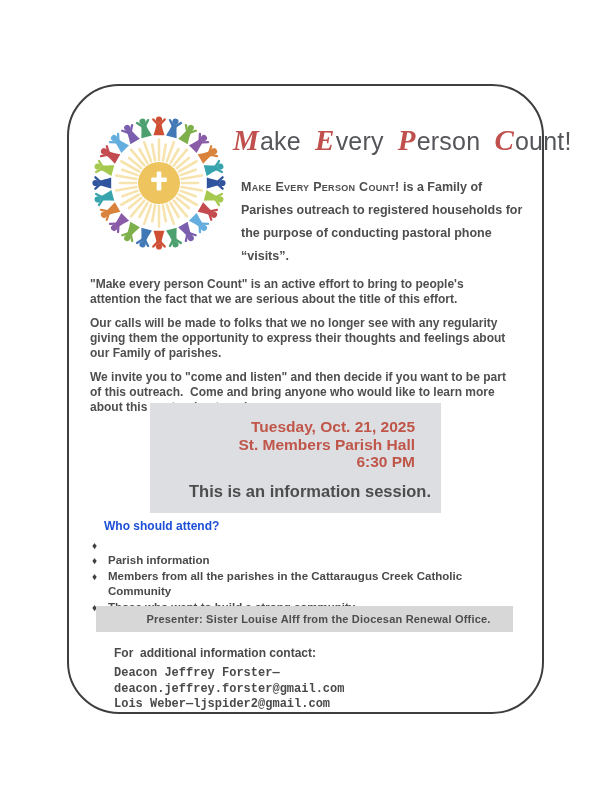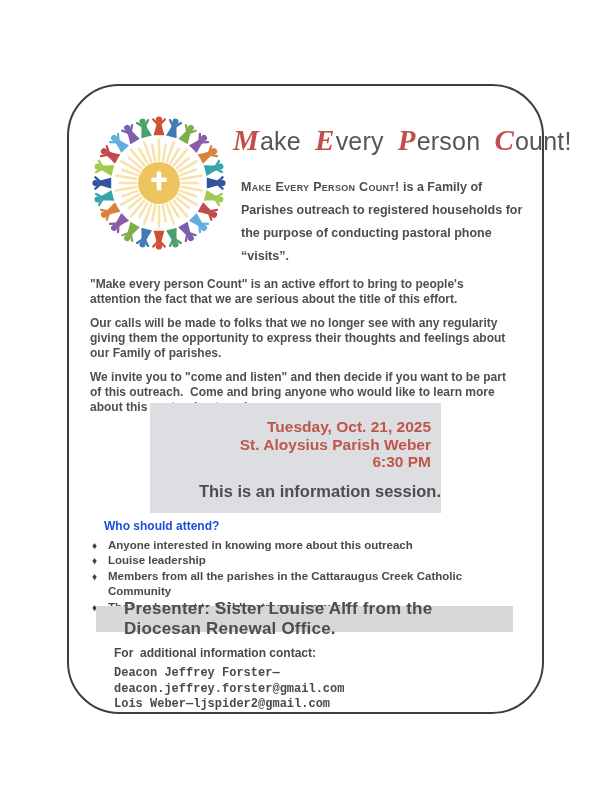--- a/index.html
+++ b/index.html
@@ -35,40 +35,40 @@
   .body-copy p{
     margin:0 0 9px 0;font-size:12px;font-weight:bold;line-height:15px;
     color:#4f4f4f;white-space:pre-wrap;
   }
   
   .event-box{
     position:absolute;left:150px;top:403px;width:291px;height:110px;
     background:#dcdee1;box-sizing:border-box;padding-top:15px;
   }
   .event-lines{
-    text-align:right;padding-right:10px;
+    text-align:right;padding-right:26px;
     color:#c0564a;font-size:15.5px;font-weight:bold;line-height:17.5px;
   }
   .event-note{
-    margin-top:11px;text-align:right;color:#4d4d4d;
+    margin-top:11px;text-align:center;color:#4d4d4d;
     font-size:16.5px;font-weight:bold;padding-left:29px;
   }
   
   .attend{position:absolute;left:92px;top:519px;width:424px;}
   .attend-heading{font-size:12px;font-weight:bold;margin-left:12px;line-height:15px;color:#1d4ed8;}
   .attend-list{margin-top:4px;}
   .attend-row{display:flex;align-items:baseline;line-height:15.4px;}
   .bullet{width:16px;font-size:10px;color:#3f3f3f;flex:0 0 16px;}
   .attend-text{font-size:11.5px;font-weight:bold;color:#4a4a4a;}
   
   .presenter-bar{
     position:absolute;left:96px;top:606px;width:417px;height:26px;
     background:#d7d7d7;display:flex;align-items:center;justify-content:center;
   }
-  .presenter-text{font-size:17px;font-weight:bold;color:#4d4d4d;letter-spacing:0.2px;margin-left:28px;}
+  .presenter-text{font-size:11px;font-weight:bold;color:#4d4d4d;letter-spacing:0.2px;margin-left:28px;}
   
   .contact{position:absolute;left:114px;top:646px;width:390px;}
   .contact-heading{
     font-size:12px;font-weight:bold;
     white-space:pre-wrap;line-height:15px;color:#4a4a4a;
   }
   .contact-lines{margin-top:5px;font-family:Liberation Mono, monospace;}
   .contact-line{font-size:12px;font-weight:bold;line-height:15.5px;color:#4a4a4a;}
 </style>
 </head>
@@ -252,36 +252,35 @@
 
   <div class="body-copy">
     <p>"Make every person Count" is an active effort to bring to people's attention the fact that we are serious about the title of this effort.</p>
     <p>Our calls will be made to folks that we no longer see with any regularity giving them the opportunity to express their thoughts and feelings about our Family of parishes.</p>
     <p>We invite you to "come and listen" and then decide if you want to be part of this outreach.  Come and bring anyone who would like to learn more about this pastoral outreach.</p>
   </div>
 
   <div class="event-box">
     <div class="event-lines">
       <div>Tuesday, Oct. 21, 2025</div>
-      <div>St. Aloysius Parish Weber</div>
+      <div>St. Members Parish Hall</div>
       <div>6:30 PM</div>
     </div>
     <div class="event-note">This is an information session.</div>
   </div>
 
   <div class="attend">
     <div class="attend-heading">Who should attend?</div>
     <div class="attend-list">
       <div class="attend-row">
         <span class="bullet">♦</span>
-        <span class="attend-text">Anyone interested in knowing more about this outreach</span>
       </div>
       <div class="attend-row">
         <span class="bullet">♦</span>
-        <span class="attend-text">Louise leadership</span>
+        <span class="attend-text">Parish information</span>
       </div>
       <div class="attend-row">
         <span class="bullet">♦</span>
         <span class="attend-text">Members from all the parishes in the Cattaraugus Creek Catholic Community</span>
       </div>
       <div class="attend-row">
         <span class="bullet">♦</span>
         <span class="attend-text">Those who want to build a strong community</span>
       </div>
     </div>

